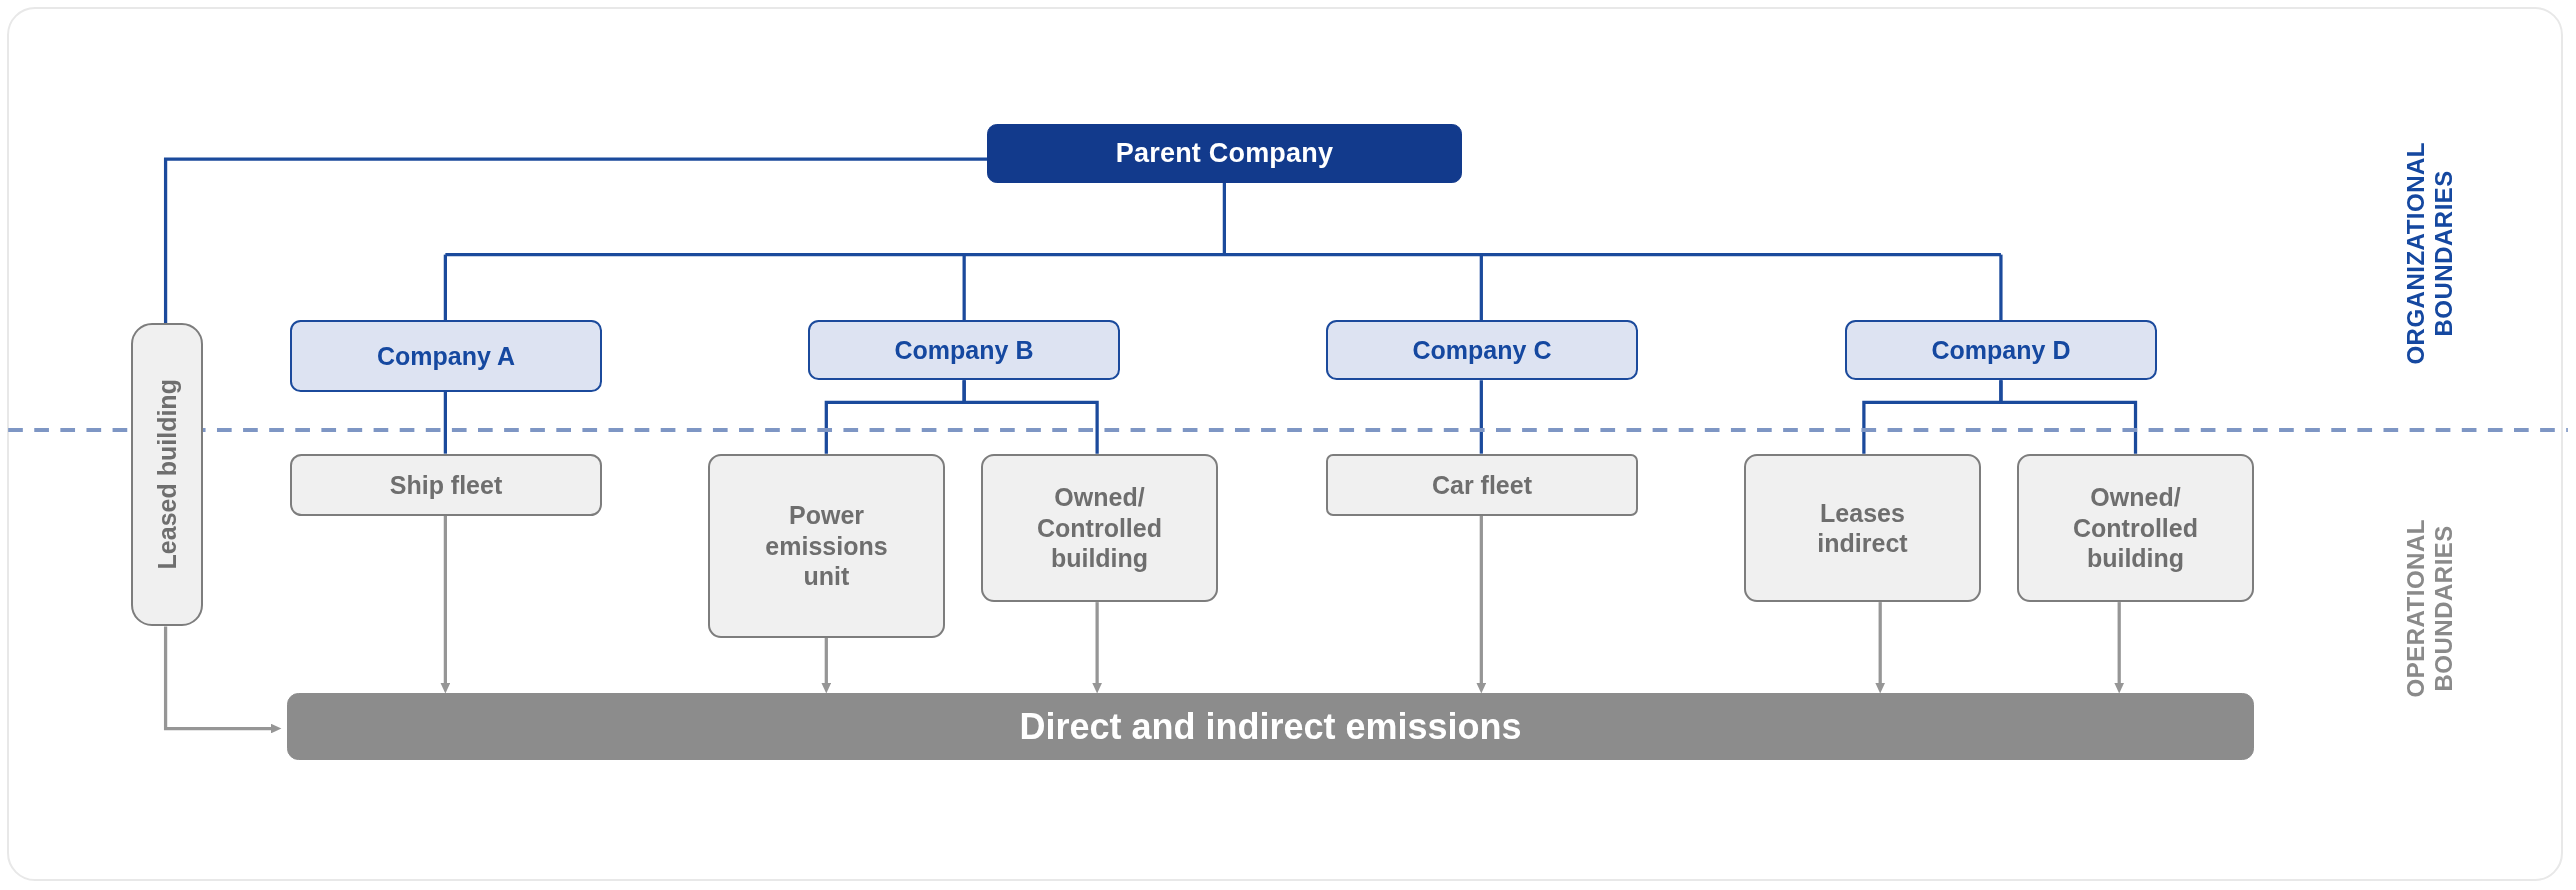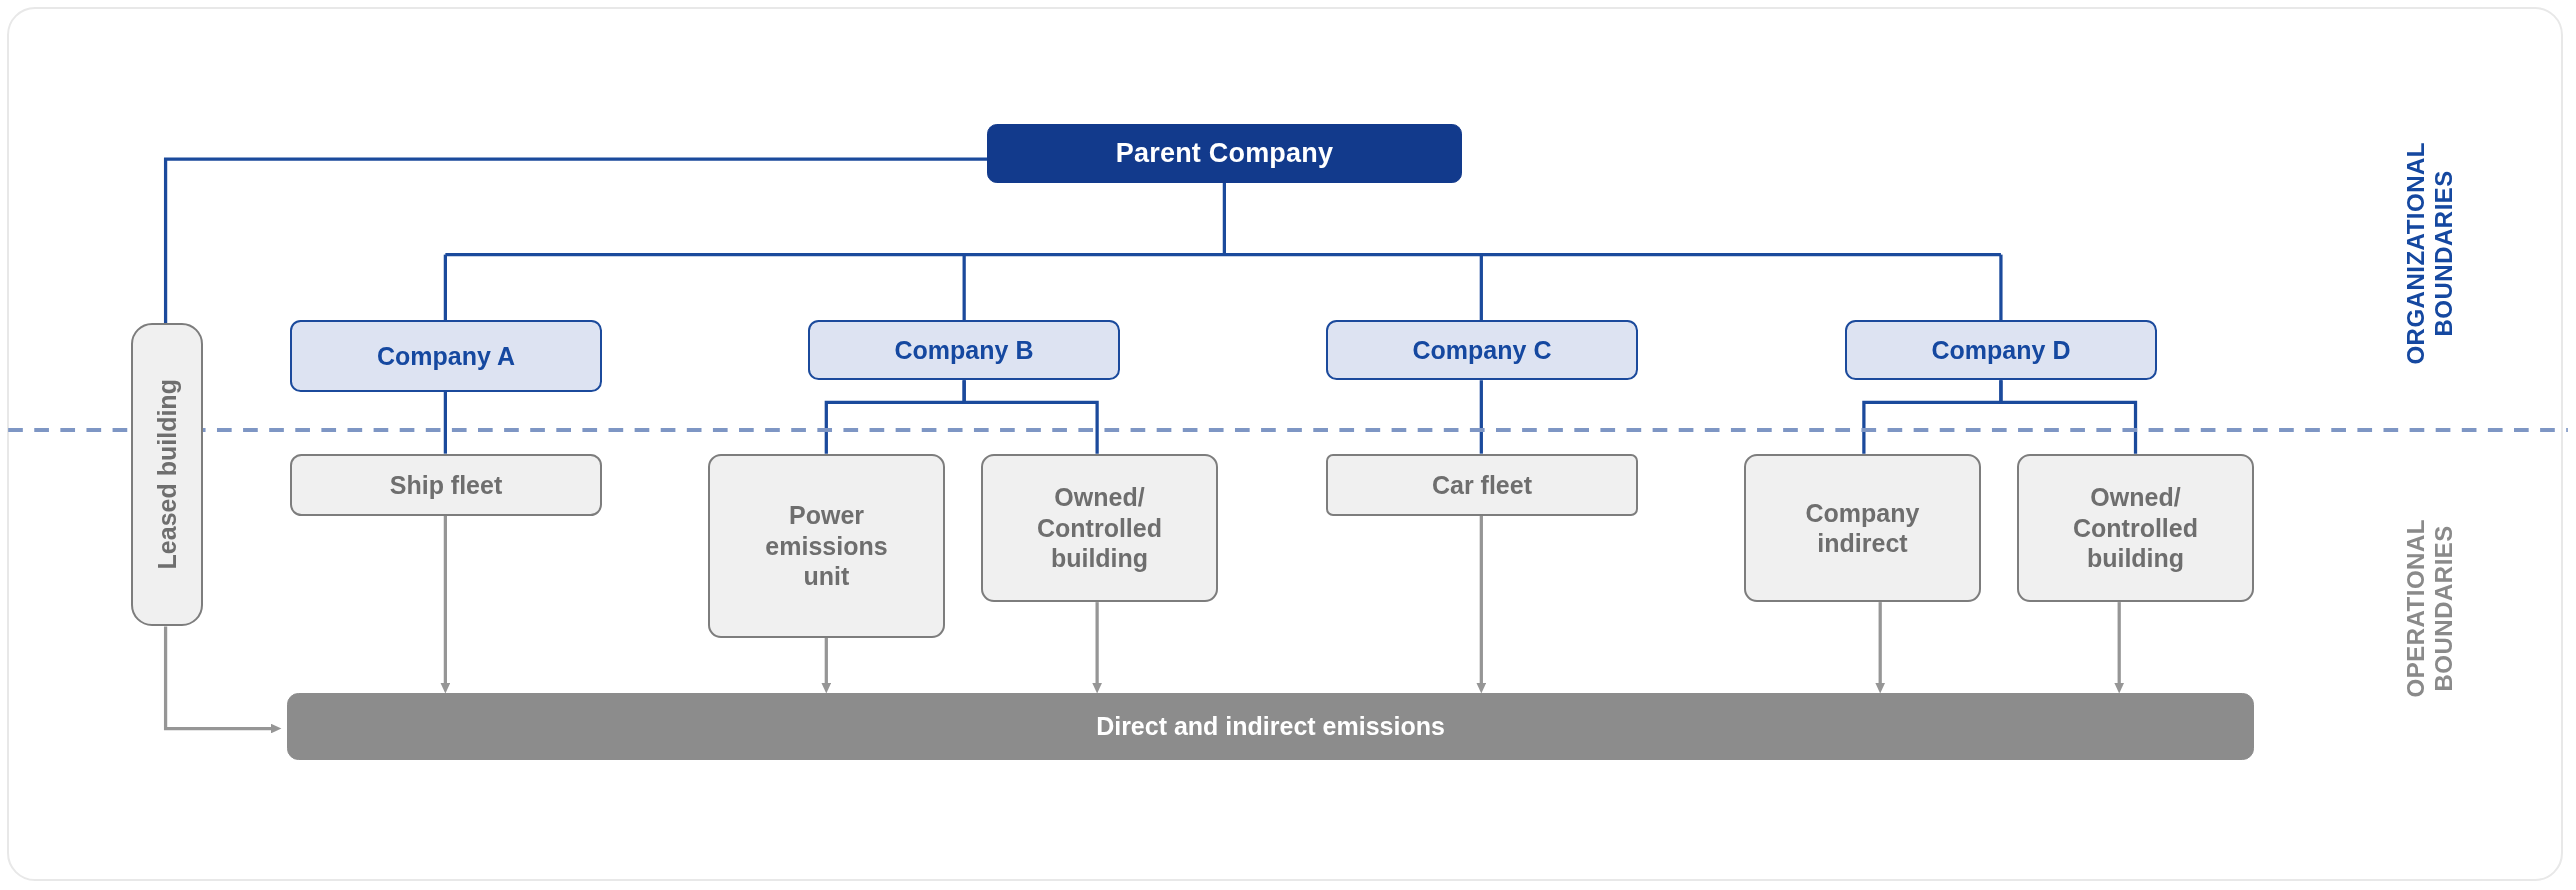--- a/index.html
+++ b/index.html
@@ -88,21 +88,21 @@
     white-space: nowrap;
     transform: rotate(-90deg);
   }
   
   .node.emissions {
     background: #8c8c8c;
     border: 1.6px solid #8c8c8c;
     border-radius: 11.4px;
     color: #ffffff;
     font-weight: bold;
-    font-size: 25px;
+    font-size: 36px;
   }
   
   .side-label {
     position: absolute;
     display: flex;
     align-items: center;
     justify-content: center;
     font-weight: bold;
     font-size: 24px;
     letter-spacing: 0.5px;
@@ -203,21 +203,21 @@
       <span>building</span>
     </span>
   </div>
 
   <div class="node asset" style="left:1326px; top:454px; width:312px; height:62px;border-radius:7px;">
     <span>Car fleet</span>
   </div>
 
   <div class="node asset tall" style="left:1744px; top:454px; width:237px; height:148px;">
     <span>
-      <span>Company</span><br>
+      <span>Leases</span><br>
       <span>indirect</span>
     </span>
   </div>
 
   <div class="node asset tall" style="left:2017px; top:454px; width:237px; height:148px;">
     <span>
       <span>Owned/</span><br>
       <span>Controlled</span><br>
       <span>building</span>
     </span>

